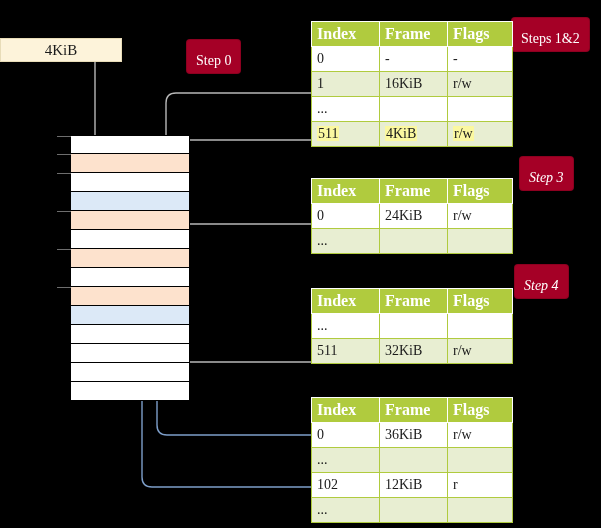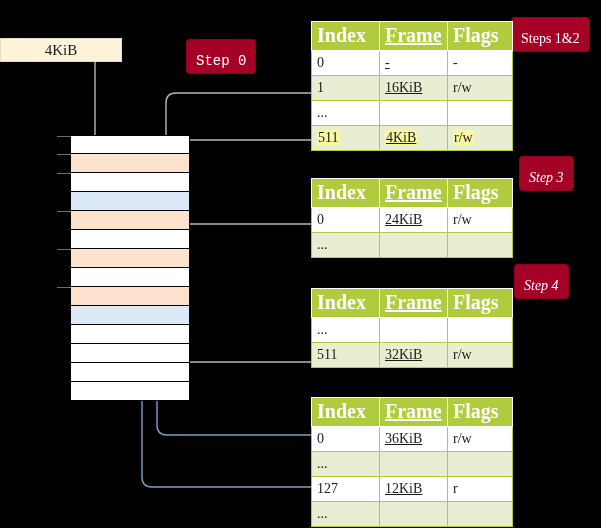--- a/index.html
+++ b/index.html
@@ -48,35 +48,35 @@
     table-layout:fixed;
     border:1px solid #cfcfcf;
   }
   .ptable th{
     background:#b0cb3e;
     color:#ffffff;
     font-weight:bold;
     text-align:left;
     padding:2px 5px 3px 5px;
     border:1px solid #ffffff;
-    font-size:20px;
+    font-size:16px;
     height:19px;
   }
   .ptable td{
     border:1px solid #b0cb3e;
     padding:2px 5px 3px 5px;
     height:19px;
     vertical-align:middle;
     background:#ffffff;
   }
   .ptable tr.alt td{background:#e8eed2;}
   .hl{background:#fbf8a0;padding:0 1px;}
 
   .c-index{width:57px;}
-  .c-frame{width:57px;text-decoration:underline;}
+  .c-frame{width:57px;}
   .c-flags{width:54px;}
 
   
   .memcol{position:absolute;left:70px;top:135px;width:120px;}
   .memrow{
     height:19px;
     border:1px solid #000000;
     border-top-width:0;
     box-sizing:border-box;
     background:#ffffff;
@@ -151,21 +151,21 @@
     </g>
 
     <g>
       <path d="M480,435 L487,435" fill="none" stroke="#7d9ec9" stroke-width="1.4"></path>
       <path d="M480,487 L487,487" fill="none" stroke="#7d9ec9" stroke-width="1.4"></path>
     </g>
   </svg>
 
   <div class="srcbox" id="srcbox" style="left: 0px; top: 38px; width: 120px; height: 22px; line-height: 22px;"><span>4KiB</span></div>
 
-  <div class="badge" style="left:187px;top:40px;font-family:Liberation Mono, monospace;">Step 0</div>
+  <div class="badge" style="left:187px;top:40px;">Step 0</div>
   <div class="badge" style="left:512px;top:18px;">Steps 1&amp;2</div>
   <div class="badge" style="left:520px;top:157px;font-style:italic;">Step 3</div>
   <div class="badge" style="left:515px;top:265px;font-style:italic;">Step 4</div>
 
   <div class="memcol" id="memcol" style="left: 70px; top: 135px; width: 120px;">
       <div class="memrow first" style="height: 19px; position: relative;">
         <div class="tick"></div>
       </div>
       <div class="memrow orange" style="height: 19px; position: relative;">
         <div class="tick"></div>
@@ -279,21 +279,21 @@
             <td class="c-index">0</td>
             <td class="c-frame">36KiB</td>
             <td class="c-flags">r/w</td>
           </tr>
           <tr class="alt">
             <td class="c-index">...</td>
             <td class="c-frame"></td>
             <td class="c-flags"></td>
           </tr>
           <tr>
-            <td class="c-index">127</td>
+            <td class="c-index">102</td>
             <td class="c-frame">12KiB</td>
             <td class="c-flags">r</td>
           </tr>
           <tr class="alt">
             <td class="c-index">...</td>
             <td class="c-frame"></td>
             <td class="c-flags"></td>
           </tr>
         </tbody>
       </table>

